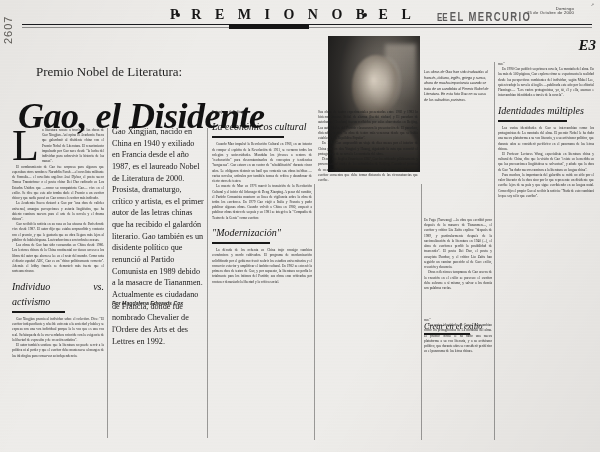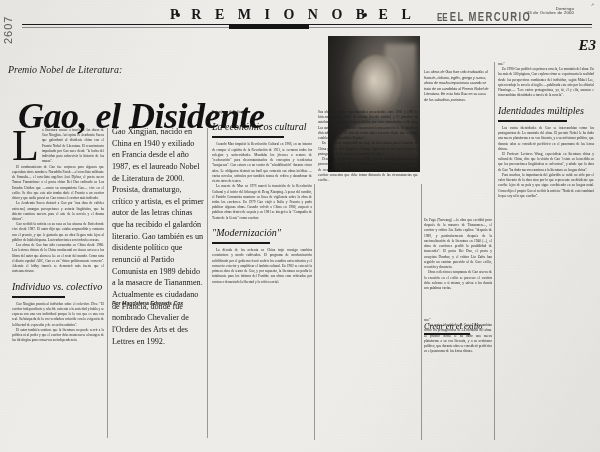--- a/index.html
+++ b/index.html
@@ -141,25 +141,24 @@
     color: #5d5a55;
     transform: rotate(-90deg);
     transform-origin: left top;
     letter-spacing: 1px;
     white-space: nowrap;
   }
 
   
   .eyebrow {
     position: absolute;
-    left: 8px;
+    left: 36px;
     top: 64px;
     font-family: "Liberation Serif", serif;
-    font-style: italic;
-    font-size: 10px;
+    font-size: 13px;
     color: #1b1b1b;
   }
   .headline {
     position: absolute;
     left: 18px;
     top: 74px;
     font-family: "Liberation Serif", serif;
     font-style: italic;
     font-size: 36px;
     line-height: 1;
@@ -352,21 +351,21 @@
     <div class="shoulder"></div>
   </div>
   <div class="caption">Las obras de Gao han sido traducidas al francés, italiano, inglés, griego y sueco, ahora de mucha importancia cuando se trata de un candidato al Premio Nobel de Literatura. En esta foto Gao en su casa de los suburbios parisinos.</div>
 
   <div class="col c1">
     <p class="noind"><span class="dropcap">L</span><span>a literatura renace a través de las obras de Gao Xingjian. Así opina la Academia Sueca que galardonó al disidente chino con el Premio Nobel de Literatura. El renacimiento impulsado por Gao nace desde "la lucha del individuo para sobrevivir la historia de las masas".</span></p>
     <p>El nombramiento de Gao fue sorpresa para algunos que esperaban otros nombres: Nuruddin Farah —el novelista militante de Somalia— el novelista argelino Assi Djebar, el poeta sueco Tomas Tranströmer o el poeta chino Bei Dao radicado en Los Estados Unidos que —como su compatriota Gao— vive en el exilio. Se dice que este año tomba darle el Premio a un escritor chino y que nadie pensó en Gao como el escritor más indicado.</p>
     <p>La Academia Sueca destacó a Gao por "una obra de validez universal, amargas percepciones y astucia lingüística, que ha abierto caminos nuevos para el arte de la novela y el drama chinos".</p>
     <p>Gao recibió la noticia en su casa en las afueras de París donde vive desde 1987. El autor dijo que estaba sorprendido y contento con el premio, y que le gustaría que su obra llegara más lejos al público de habla hispana. Las traducciones son todavía escasas.</p>
     <p>Las obras de Gao han sido censuradas en China desde 1986. Los lectores chinos de la China continental no tienen acceso a los libros del autor que ahora se lee en el resto del mundo. Como nota el diario español ABC, Gao es un "chino políticamente correcto". Además el lobby francés se demostró más fuerte que el norteamericano.</p>
-    <div class="subhead">Individuo vs. colectivo</div>
+    <div class="subhead">Individuo vs. activismo</div>
     <div class="subrule"></div>
     <p>Gao Xingjian premia al individuo sobre el colectivo. Dice: "El escritor independiente y rebelde enfrenta a la sociedad y habla y se expresa con una voz individual porque la la voz que es una voz real. Su búsqueda de la voz verdadera coincide con la exigencia de la libertad de expresión y de creación artística".</p>
     <p>El autor también sostiene que la literatura no puede servir a la política ni al poder y que el escritor debe mantenerse al margen de las ideologías para conservar su independencia.</p>
   </div>
 
   <div class="lead">Gao Xingjian, nacido en China en 1940 y exiliado en Francia desde el año 1987, es el laureado Nobel de Literatura de 2000. Prosista, dramaturgo, crítico y artista, es el primer autor de las letras chinas que ha recibido el galardón literario. Gao también es un disidente político que renunció al Partido Comunista en 1989 debido a la masacre de Tiananmen. Actualmente es ciudadano de Francia, donde fue nombrado Chevalier de l'Ordere des Arts et des Lettres en 1992.</div>
   <div class="byline">Por Magdalena Edwards Cox</div>
 
   <div class="col c3">
     <p class="noind">Extranjeros de Beijing.</p>

